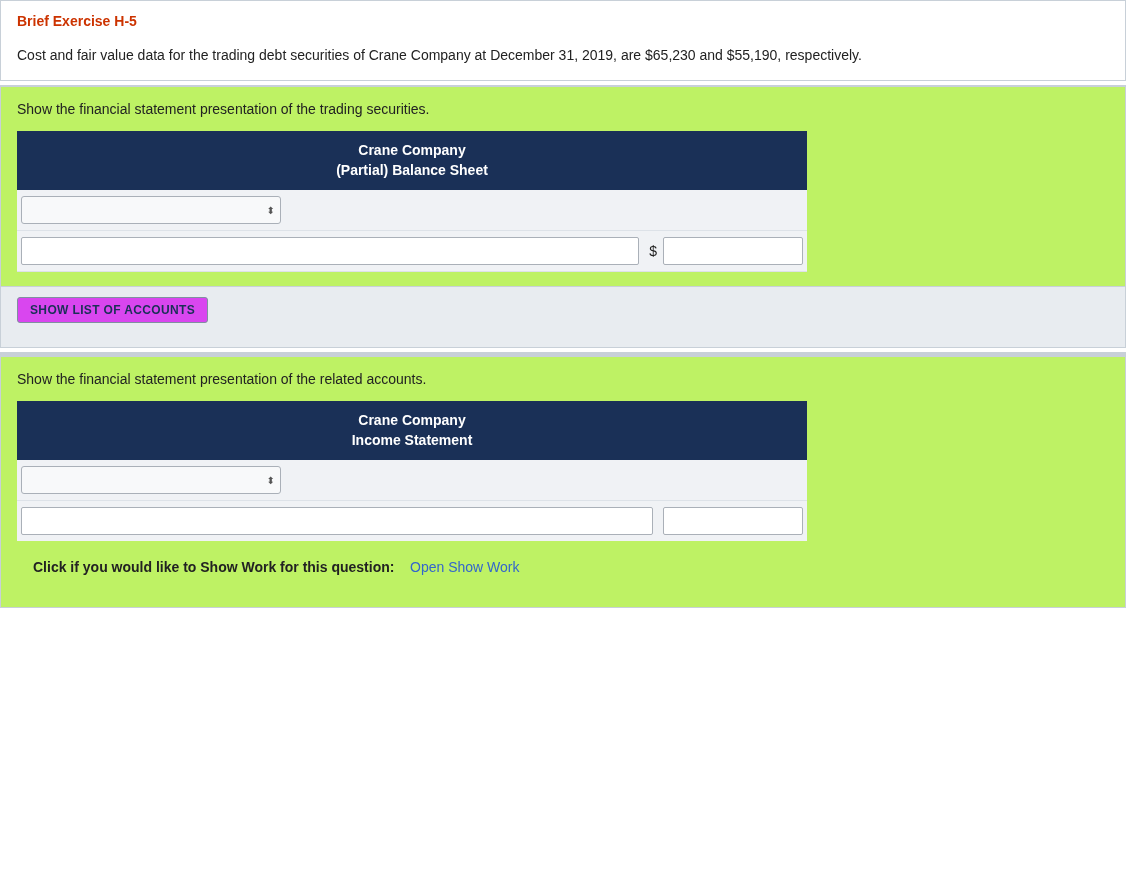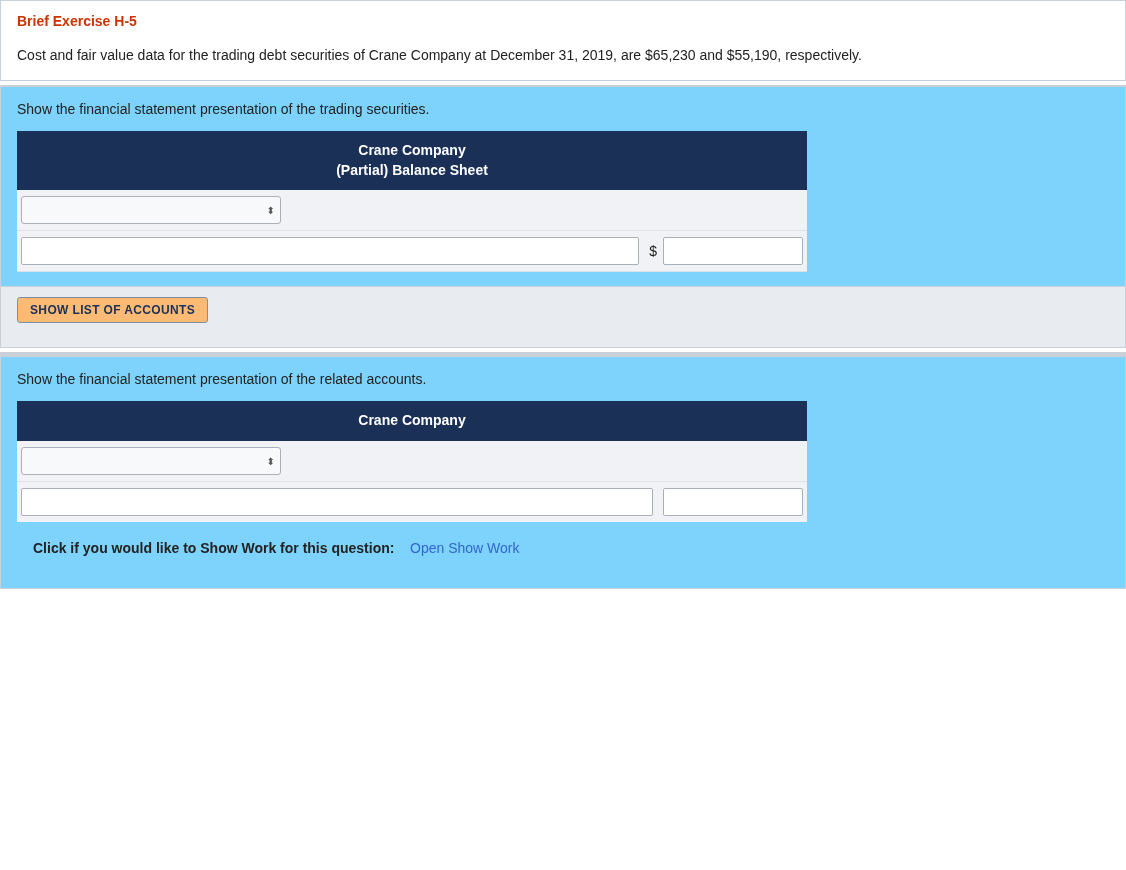--- a/index.html
+++ b/index.html
@@ -27,21 +27,21 @@
       margin-bottom: 16px;
     }
 
     .exercise-desc {
       font-size: 14px;
       line-height: 1.5;
     }
 
     .section-body {
       padding: 14px 16px;
-      background: #7dd3fc;
+      background: #bef264;
       border-top: 1px solid #c8d0d8;
     }
 
     .instruction {
       font-size: 14px;
       margin-bottom: 14px;
     }
 
     .table-container {
       max-width: 790px;
@@ -140,21 +140,21 @@
       background: #e8ecf0;
       border-top: 1px solid #c8d0d8;
       padding: 10px 16px;
     }
 
     .btn {
       display: inline-block;
       padding: 5px 12px;
       border: 1px solid #8090a0;
       border-radius: 3px;
-      background: #fdba74;
+      background: #d946ef;
       font-size: 12px;
       font-weight: bold;
       color: #1a3057;
       cursor: pointer;
       text-transform: uppercase;
       letter-spacing: 0.03em;
       margin-bottom: 8px;
     }
 
     .btn-row {
@@ -233,20 +233,21 @@
 </div>
 
 <div class="section second-section">
   <div class="section-body">
     <div class="instruction">Show the financial statement presentation of the related accounts.</div>
 
     <div class="table-container">
 
       <div class="table-header">
         <div>Crane Company</div>
+        <div>Income Statement</div>
       </div>
 
       <div class="table-row-input">
         <div class="dropdown-wrapper">
           <select class="dropdown-select">
             <option value=""></option>
           </select>
         </div>
       </div>
 

